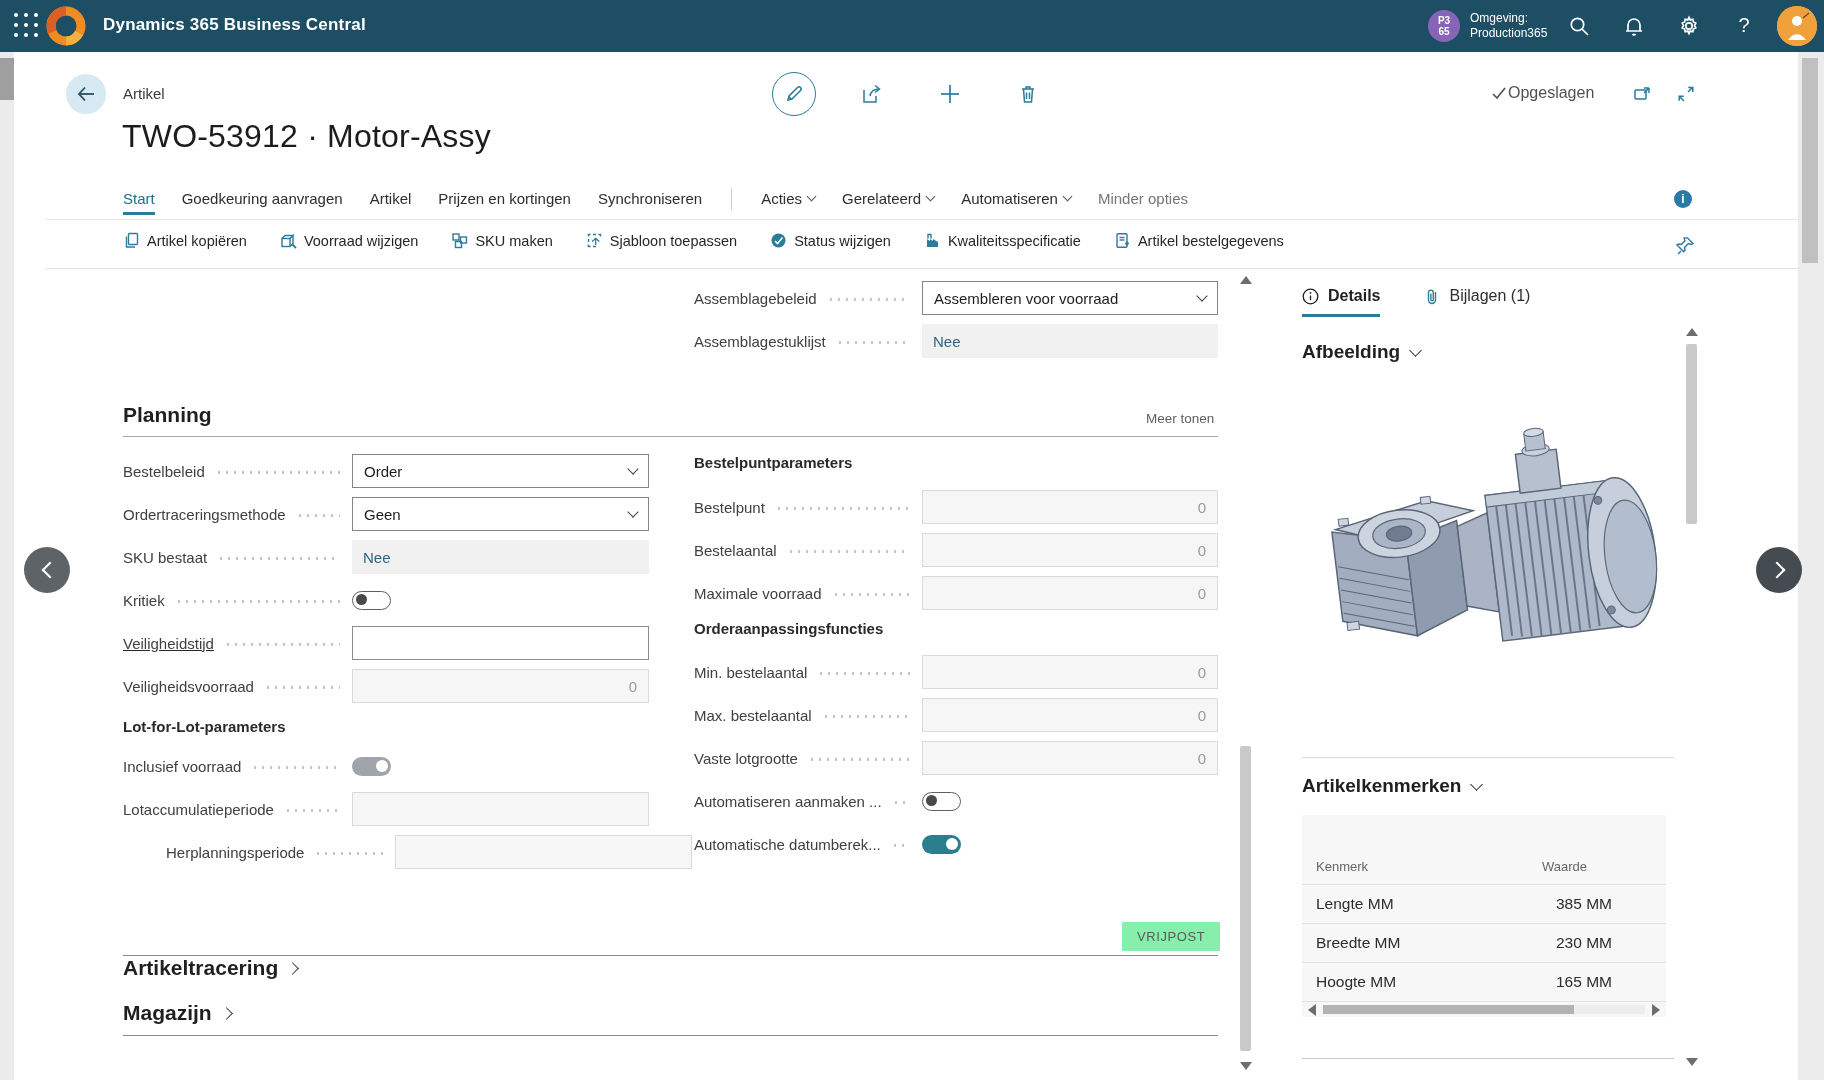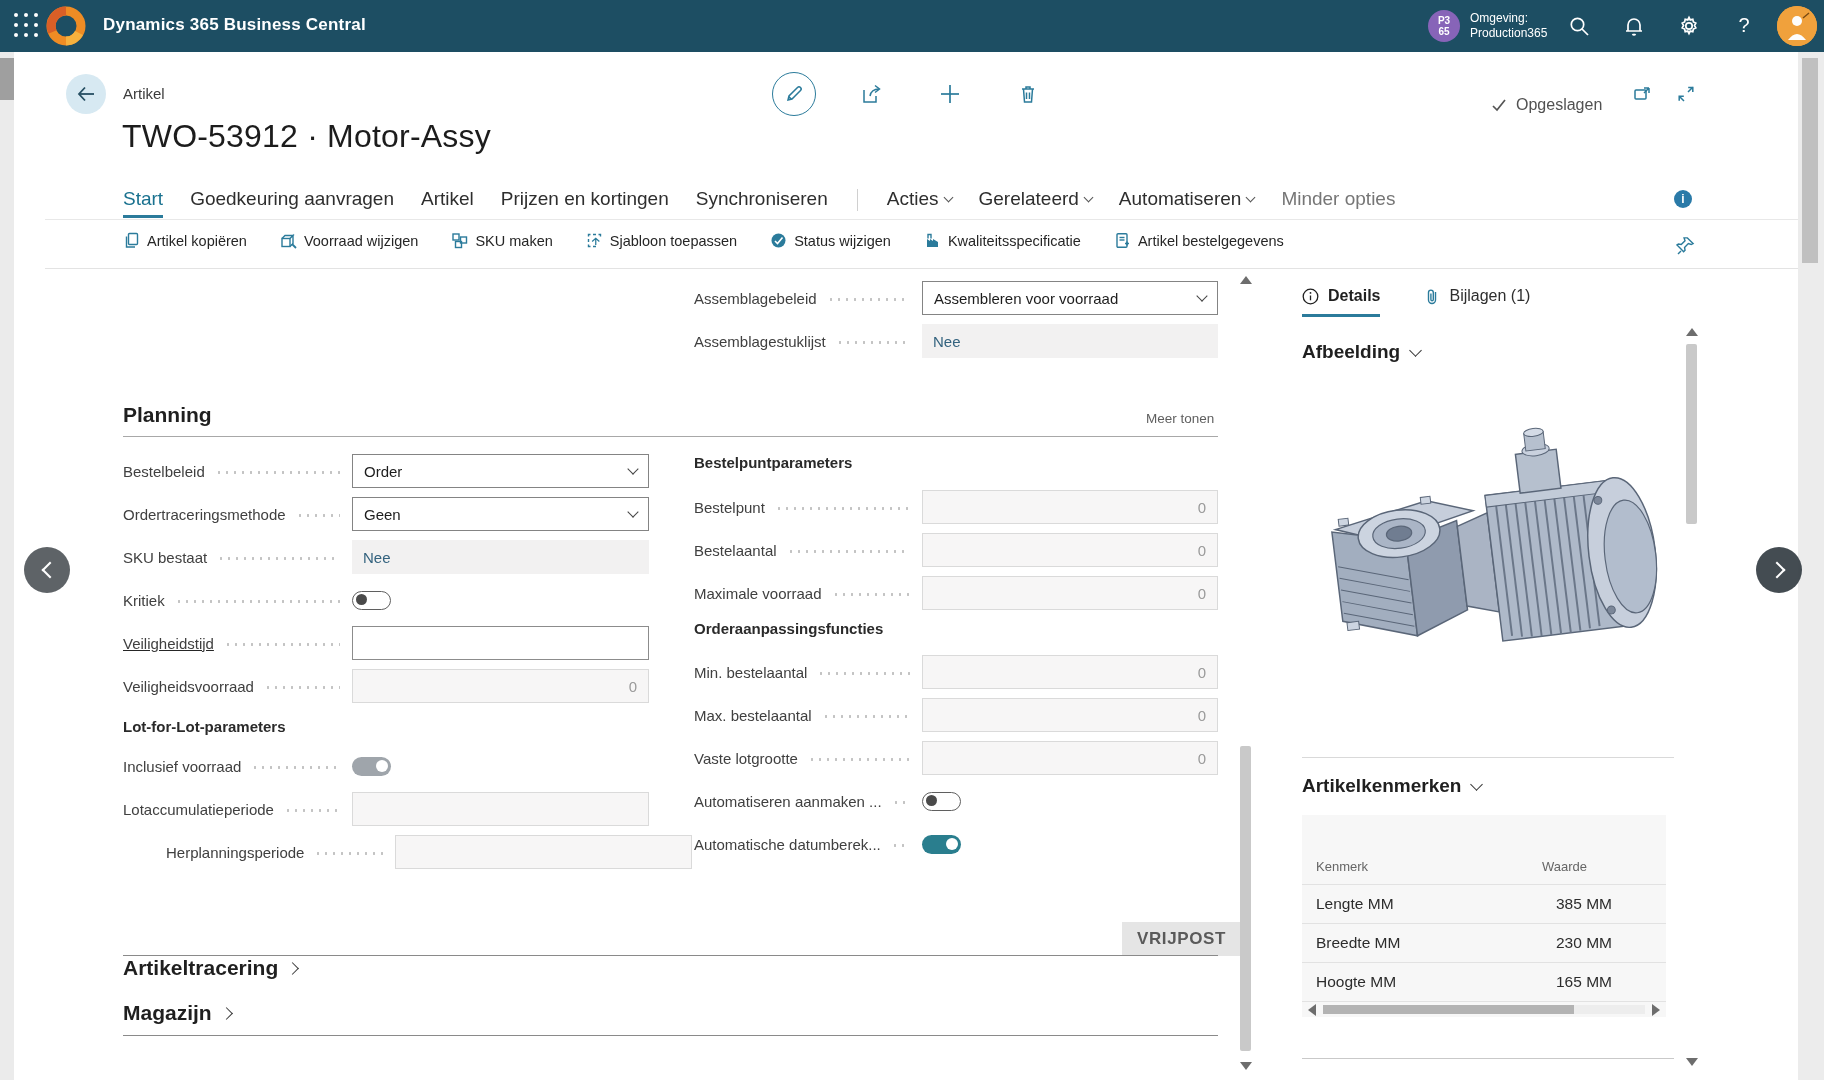--- a/index.html
+++ b/index.html
@@ -30,26 +30,26 @@
   .gutter-right { position:absolute; left:1798px; top:52px; width:26px; height:1028px; background:#ececec; }
   .gutter-right .thumb { position:absolute; left:4px; top:6px; width:16px; height:205px; background:#c0c0c0; }
 
   
   .back-circle { position:absolute; left:66px; top:74px; width:40px; height:40px; border-radius:50%;
     background:#d7e9f2; display:flex; align-items:center; justify-content:center; cursor:pointer; }
   .crumb { position:absolute; left:123px; top:85px; font-size:15px; color:#3b3b3b; }
   .page-title { position:absolute; left:122px; top:118px; font-size:32px; font-weight:300; color:#1c1c1c; letter-spacing:.2px; }
   .hdr-actions { position:absolute; left:772px; top:72px; display:flex; align-items:center; gap:34px; }
   .hdr-actions .act { width:44px; height:44px; display:flex; align-items:center; justify-content:center; cursor:pointer; color:#2b7b9b; }
-  .saved { position:absolute; left:1490px; top:96px; display:flex; align-items:center; gap:8px; font-size:16px; color:#515151; }
+  .saved { position:absolute; left:1490px; top:84px; display:flex; align-items:center; font-size:16px; color:#515151; }
   .win-icons { position:absolute; left:1632px; top:84px; display:flex; gap:24px; color:#2b7b9b; }
   .win-icons .act { cursor:pointer; }
 
   
-  .tabstrip { position:absolute; left:123px; top:188px; display:flex; align-items:center; gap:27px; font-size:19px; color:#2e2e2e; }
+  .tabstrip { position:absolute; left:123px; top:188px; display:flex; align-items:center; gap:27px; font-size:15px; color:#2e2e2e; }
   .tab { display:flex; align-items:center; gap:6px; padding-bottom:8px; cursor:pointer; white-space:nowrap; position:relative; }
   .tab.active { color:#19718f; font-weight:400; }
   .tab.active::after { content:""; position:absolute; left:0; right:0; bottom:0; height:3px; background:#2b7b9b; }
   .tab.muted { color:#767676; }
   .vsep { width:1px; height:22px; background:#d0d0d0; margin:0 2px 6px 2px; }
   .chev-sm { width:7px; height:7px; border-right:1.3px solid #555; border-bottom:1.3px solid #555;
     transform:rotate(45deg); margin-top:-3px; }
   .strip-line { position:absolute; left:45px; top:219px; width:1753px; height:1px; background:#e8e8e8; }
   .info-dot { position:absolute; left:1674px; top:190px; width:18px; height:18px; border-radius:50%;
     background:#2a7aa8; color:#fff; font-size:12px; font-weight:700; display:flex; align-items:center; justify-content:center; cursor:pointer; }
@@ -86,22 +86,22 @@
   .tgl.on-gray::after { content:""; position:absolute; right:3px; top:3.5px; width:12px; height:12px; border-radius:50%; background:#fff; }
   .tgl.on-teal { background:#2a7e8e; }
   .tgl.on-teal::after { content:""; position:absolute; right:3px; top:3.5px; width:12px; height:12px; border-radius:50%; background:#fff; }
 
   
   .sec-title { position:absolute; font-size:21px; font-weight:700; color:#1f1f1f; }
   .meer-tonen { position:absolute; font-size:13.5px; color:#5f5f5f; cursor:pointer; }
   .hr { position:absolute; height:1px; background:#9a9a9a; }
   .sec-chev { display:inline-block; width:9px; height:9px; border-right:1.6px solid #3c3c3c; border-top:1.6px solid #3c3c3c;
     transform:rotate(45deg); margin-left:10px; margin-bottom:2px; }
-  .vrijpost { position:absolute; background:#e5e5e5; color:#5a5a5a; font-size:17px; letter-spacing:.6px;
-    padding:7px 15px; cursor:default;font-weight:bold; }
+  .vrijpost { position:absolute; background:#86efac; color:#5a5a5a; font-size:13px; letter-spacing:.6px;
+    padding:7px 15px; cursor:default; }
 
   
   .sb-arrow { position:absolute; width:0; height:0; }
   .sb-up { border-left:6px solid transparent; border-right:6px solid transparent; border-bottom:8px solid #6d6d6d; }
   .sb-down { border-left:6px solid transparent; border-right:6px solid transparent; border-top:8px solid #6d6d6d; }
   .sb-left { border-top:6px solid transparent; border-bottom:6px solid transparent; border-right:8px solid #6d6d6d; }
   .sb-right { border-top:6px solid transparent; border-bottom:6px solid transparent; border-left:8px solid #6d6d6d; }
   .sb-thumb-v { position:absolute; width:11px; background:#c9c9c9; border-radius:2px; }
 
   

